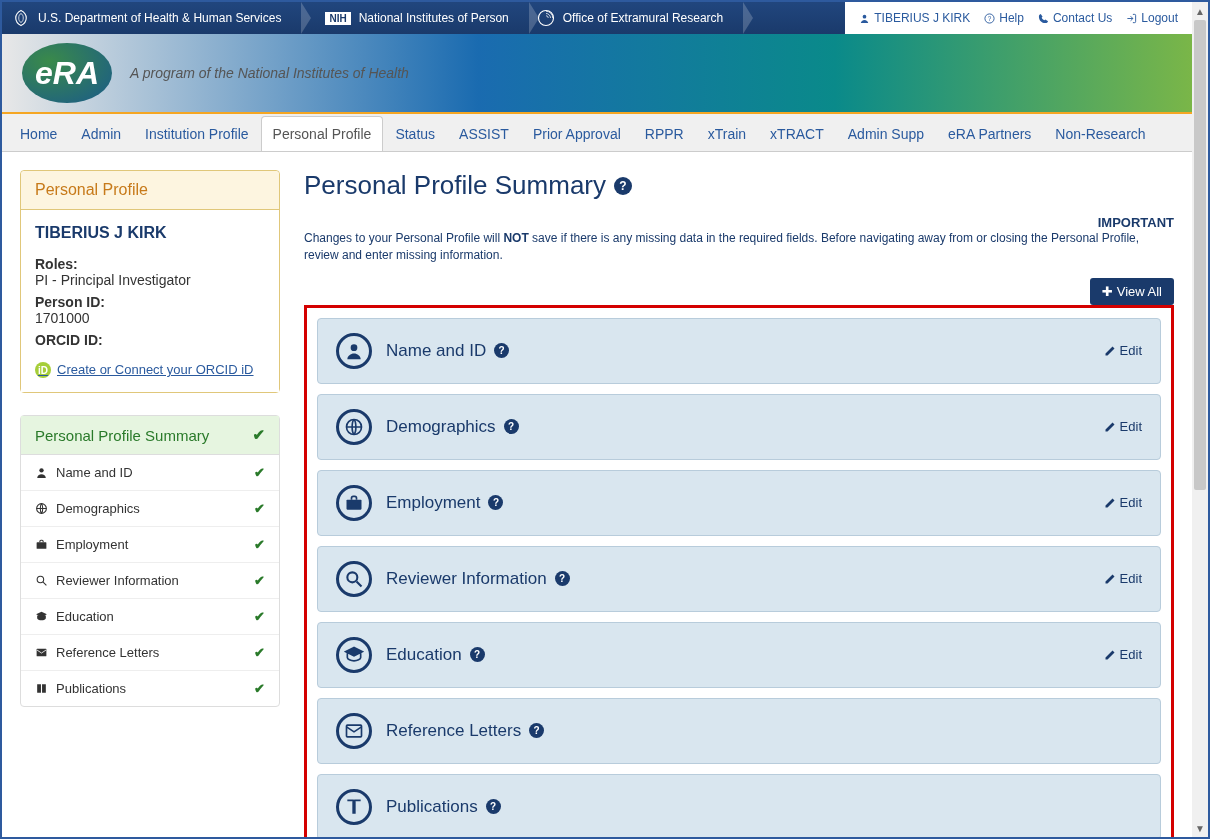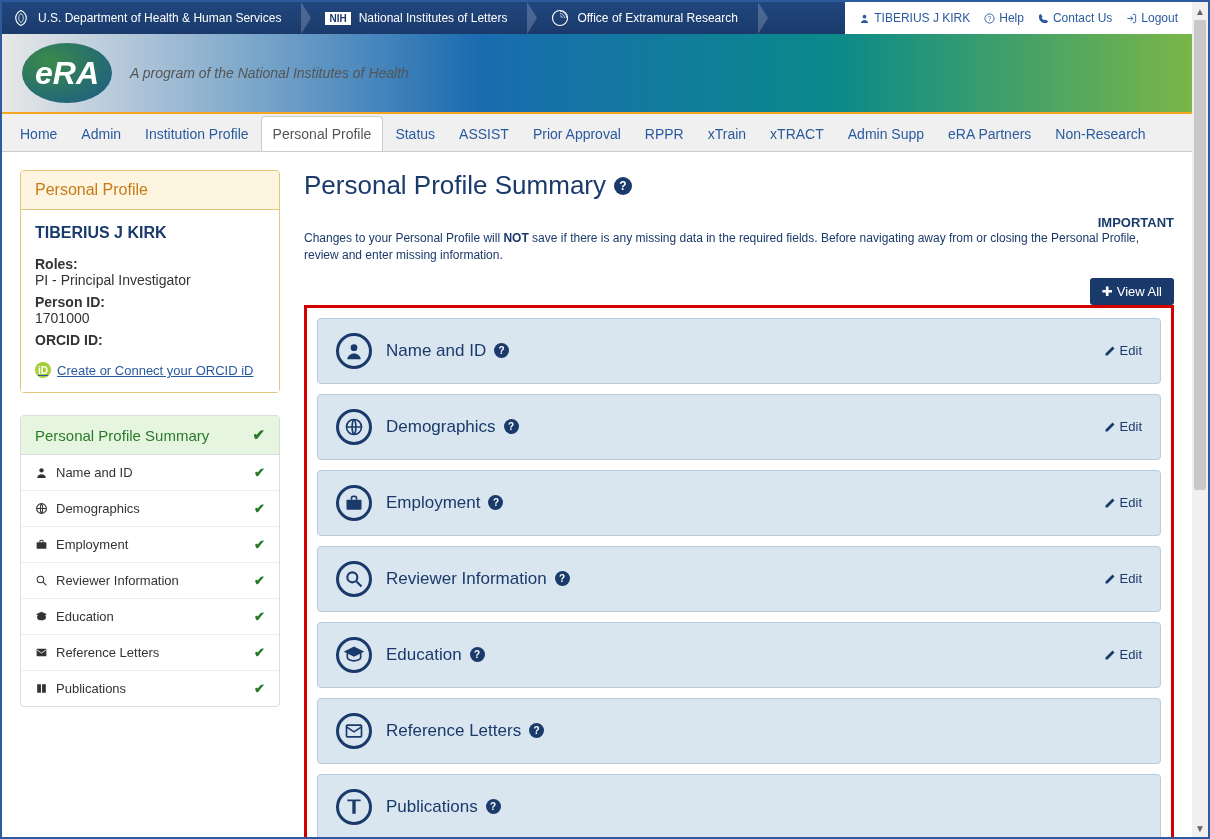--- a/index.html
+++ b/index.html
@@ -31,21 +31,21 @@
 
 .main { display: flex; padding: 18px; gap: 24px; }
 .sidebar { width: 260px; flex-shrink: 0; }
 .card { border: 1px solid #e0c77a; border-radius: 4px; margin-bottom: 22px; }
 .card-hdr { background: #fdf5e0; padding: 10px 14px; color: #c77a1a; font-size: 16px; border-bottom: 1px solid #e0c77a; border-radius: 4px 4px 0 0; }
 .card-body { padding: 14px; background: #fff; }
 .card-body .pname { color: #1a3a6b; font-weight: bold; font-size: 16px; margin-bottom: 14px; }
 .card-body .label { font-weight: bold; margin-top: 6px; }
 .card-body .val { margin-bottom: 4px; }
 .help-circ { display: inline-flex; width: 18px; height: 18px; background: #1a3a6b; color: #fff; border-radius: 50%; align-items: center; justify-content: center; font-size: 11px; font-weight: bold; }
-.orcid-link { display: flex; align-items: flex-end; gap: 6px; margin-top: 14px; color: #2a5a9e; text-decoration: underline; font-size: 13px; }
+.orcid-link { display: flex; align-items: flex-start; gap: 6px; margin-top: 14px; color: #2a5a9e; text-decoration: underline; font-size: 13px; }
 .orcid-ico { width: 16px; height: 16px; background: #a6ce39; border-radius: 50%; display: inline-flex; align-items: center; justify-content: center; color: #fff; font-size: 10px; font-weight: bold; }
 
 .summary-card { border: 1px solid #ddd; border-radius: 4px; }
 .summary-hdr { background: #e6f5e0; padding: 10px 14px; color: #2a7a2a; font-size: 15px; display: flex; justify-content: space-between; align-items: center; border-bottom: 1px solid #ddd; }
 .summary-list .item { padding: 10px 14px; border-bottom: 1px solid #eee; display: flex; justify-content: space-between; align-items: center; color: #333; font-size: 13px; }
 .summary-list .item:last-child { border-bottom: none; }
 .check { color: #2a7a2a; font-weight: bold; }
 
 .maincol { flex: 1; }
 .page-title { color: #1a3a6b; font-size: 26px; font-weight: normal; display: flex; align-items: center; gap: 8px; margin-bottom: 14px; }
@@ -74,24 +74,24 @@
       <svg width="18" height="18" viewBox="0 0 24 24" fill="#fff">
               <path d="M12 2C8 4 5 7 5 12c0 4 3 8 7 10 4-2 7-6 7-10 0-5-3-8-7-10z" fill="none" stroke="#fff" stroke-width="1.5"></path>
               <path d="M12 6c-2 1-3 3-3 6s1 5 3 6c2-1 3-3 3-6s-1-5-3-6z" fill="none" stroke="#fff"></path>
             </svg>
       <span>U.S. Department of Health &amp; Human Services</span>
     </div>
   </div>
   <div class="crumb" style="padding-left:24px">
     <div class="crumb-inner">
       <span style="background:#fff;color:#1a3a6b;padding:1px 4px;font-weight:bold;font-size:10px;border-radius:0">NIH</span>
-      <span>National Institutes of Letters</span>
-    </div>
-  </div>
-  <div class="crumb" style="padding-left:24px">
+      <span>National Institutes of Person</span>
+    </div>
+  </div>
+  <div class="crumb" style="padding-left:8px">
     <div class="crumb-inner">
       <svg width="18" height="18" viewBox="0 0 24 24">
               <circle cx="12" cy="12" r="10" fill="none" stroke="#fff" stroke-width="1.5"></circle>
               <path d="M12 3a9 9 0 019 9M12 6a6 6 0 016 6M12 9a3 3 0 013 3" fill="none" stroke="#fff"></path>
             </svg>
       <span>Office of Extramural Research</span>
     </div>
   </div>
   <div class="right">
     <a>

